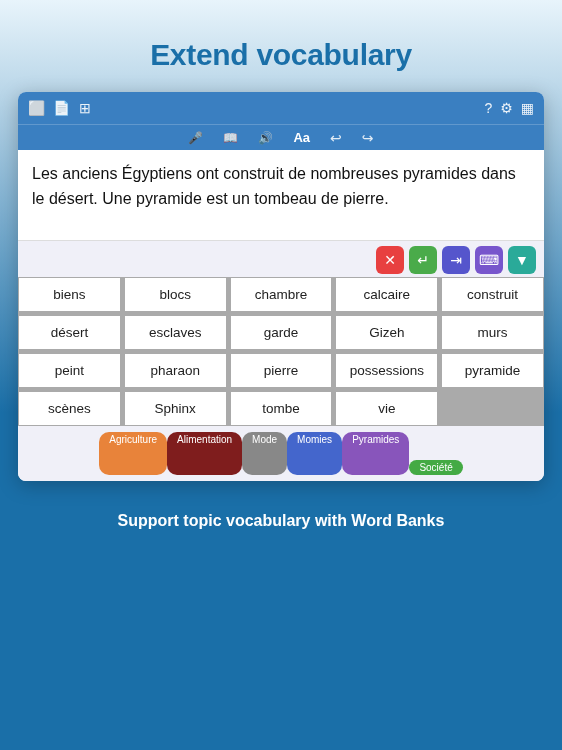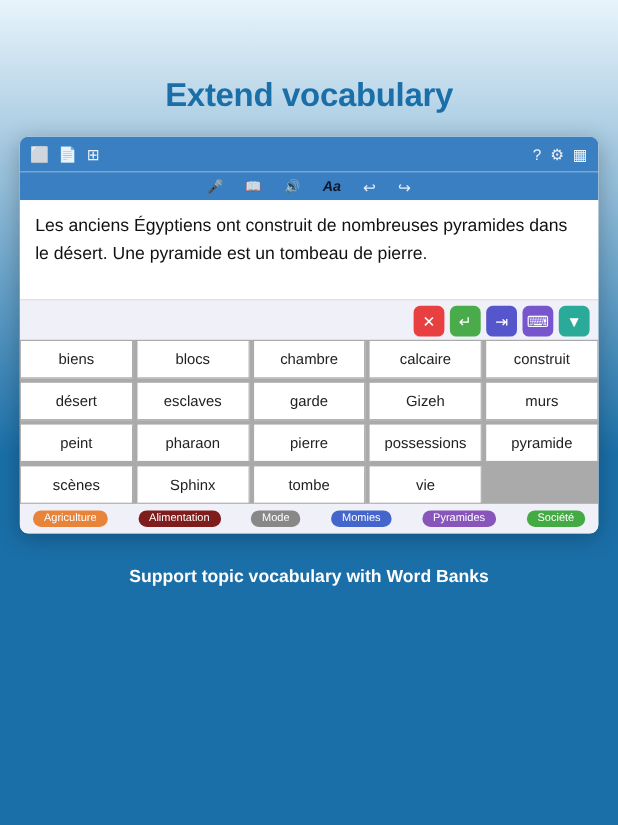--- a/index.html
+++ b/index.html
@@ -13,21 +13,20 @@
     }
 
     
     .page-title {
       text-align: center;
       padding: 38px 40px 20px;
       font-size: 30px;
       font-weight: 800;
       color: #1a6fa8;
       letter-spacing: -0.3px;
-      margin-top: 32px;
     }
 
     
     .app-window {
       margin: 0 18px;
       background: white;
       border-radius: 8px;
       overflow: hidden;
       box-shadow: 0 4px 20px rgba(0,0,0,0.25);
     }
@@ -67,24 +66,23 @@
       height: 26px;
       gap: 20px;
       border-top: 1px solid rgba(255,255,255,0.2);
     }
     .tb-bottom-icon {
       color: white;
       font-size: 12px;
       opacity: 0.85;
     }
     .tb-aa {
-      color: #0f172a;
+      color: #ffffff;
       font-size: 13px;
       font-weight: 600;
-      font-style: italic;
     }
 
     
     .text-area {
       padding: 12px 14px 10px;
       background: white;
       min-height: 90px;
     }
     .text-area p {
       font-size: 16px;
@@ -142,35 +140,35 @@
       color: #222;
       text-align: center;
       cursor: pointer;
     }
 
     
     .category-tags {
       display: flex;
       gap: 0;
       padding: 6px 12px;
-      justify-content: space-between;
+      justify-content: center;
     }
     .cat-tag {
       border-radius: 10px;
       padding: 2px 10px;
       font-size: 10px;
       color: white;
       font-weight: 500;
     }
     .cat-orange { background: #e8833a; }
     .cat-red { background: #7f1d1d; }
     .cat-gray { background: #888; }
     .cat-blue { background: #4466cc; }
     .cat-purple { background: #8855bb; }
-    .cat-green { background: #44aa44; }
+    .cat-green { background: #44aa44; margin-top: 28px; }
 
     
     .bottom-text {
       text-align: center;
       padding: 30px 40px 20px;
       font-size: 16px;
       font-weight: 800;
       color: white;
       line-height: 1.3;
     }

